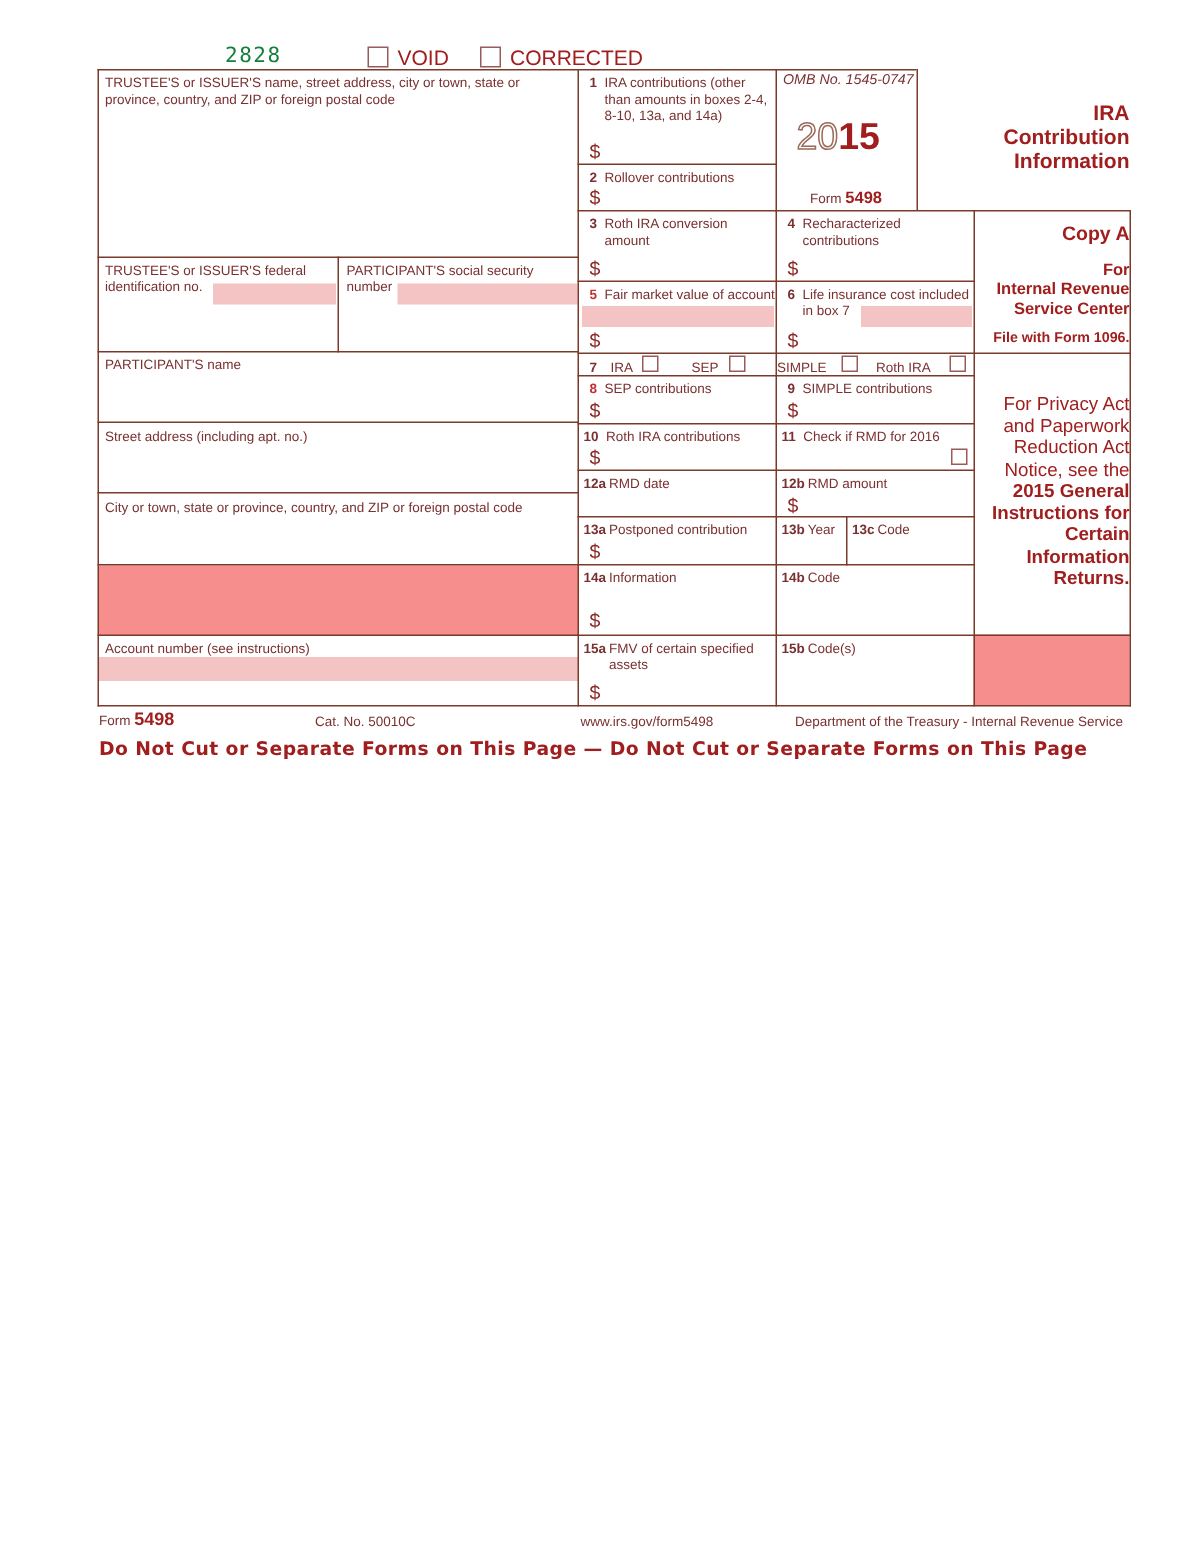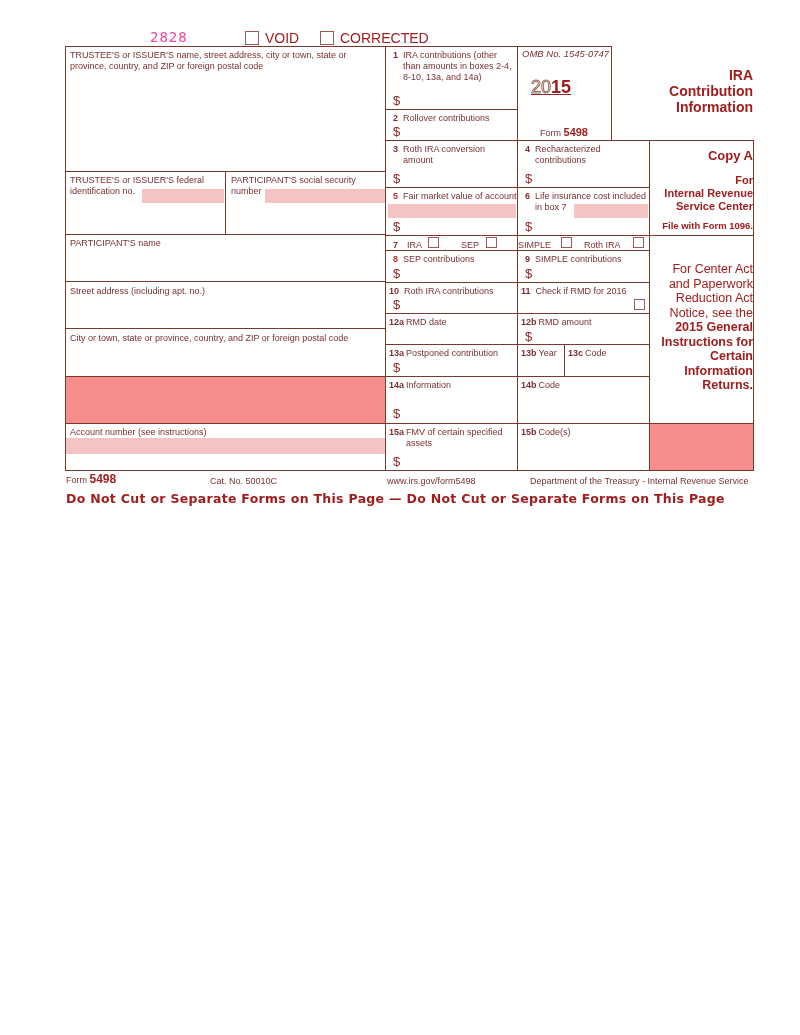--- a/index.html
+++ b/index.html
@@ -10,21 +10,21 @@
   .num { font-weight:bold; color:#7a3030; margin-right:5px; }
   .dollar { position:absolute; font-size:13px; color:#8a2a26; font-family:"Liberation Sans", sans-serif; }
   .cb { position:absolute; width:11px; height:11px; border:1px solid #9a5a5a; background:#fff; box-sizing:border-box; }
   .pinkbar { position:absolute; background:#f4c4c4; }
   .redzone { position:absolute; background:#f47a7a; opacity:0.85; }
   .side-bold { font-weight:bold; color:#a01e1e; text-align:right; }
 </style>
 </head>
 <body>
 
-<div class="abs" style="left:150px;top:29px;font-family:'DejaVu Sans Mono',monospace;font-size:14px;color:#ec4899;letter-spacing:1px;">2828</div>
+<div class="abs" style="left:150px;top:29px;font-family:'DejaVu Sans Mono',monospace;font-size:14px;color:#15803d;letter-spacing:1px;">2828</div>
 <div class="cb" style="left:245px;top:31px;width:14px;height:14px;"></div>
 <div class="abs" style="left:265px;top:30px;font-size:14px;color:#a01e1e;">VOID</div>
 <div class="cb" style="left:320px;top:31px;width:14px;height:14px;"></div>
 <div class="abs" style="left:340px;top:30px;font-size:14px;color:#a01e1e;">CORRECTED</div>
 
 <div class="pinkbar" style="left:142px;top:189px;width:82px;height:14px;"></div>
 <div class="pinkbar" style="left:265px;top:189px;width:120px;height:14px;"></div>
 <div class="pinkbar" style="left:388px;top:204px;width:128px;height:14px;"></div>
 <div class="pinkbar" style="left:574px;top:204px;width:74px;height:14px;"></div>
 <div class="redzone" style="left:66px;top:377px;width:320px;height:47px;"></div>
@@ -83,21 +83,21 @@
 <div class="dollar" style="left:393px;top:93px;">$</div>
 <div class="abs" style="left:405px;top:90px;width:108px;height:18px;"></div>
 
 <div class="lbl" style="left:393px;top:113px;">
   <span class="num">2</span><span>Rollover contributions</span>
 </div>
 <div class="dollar" style="left:393px;top:124px;">$</div>
 <div class="abs" style="left:405px;top:124px;width:108px;height:15px;"></div>
 
 <div class="lbl" style="left:522px;top:48px;font-size:9.5px;font-style:italic;">OMB No. 1545-0747</div>
-<div class="abs" style="left:531px;top:77px;font-size:18px;font-weight:bold;text-decoration:underline;">
+<div class="abs" style="left:531px;top:77px;font-size:25px;font-weight:bold;">
   <span style="color:#fff;-webkit-text-stroke:1px #9a6a5a;font-weight:normal;">20</span><span style="color:#a01e1e;">15</span>
 </div>
 <div class="abs" style="left:540px;top:126px;font-size:9px;color:#7a3030;">
   <span>Form</span> <span style="font-size:11px;font-weight:bold;color:#a01e1e;">5498</span>
 </div>
 
 <div class="abs side-bold" style="left:620px;top:67px;width:133px;font-size:14px;line-height:16px;">
   <div>IRA</div>
   <div>Contribution</div>
   <div>Information</div>
@@ -154,21 +154,21 @@
 <div class="dollar" style="left:393px;top:266px;">$</div>
 <div class="abs" style="left:405px;top:265px;width:108px;height:16px;"></div>
 
 <div class="lbl" style="left:525px;top:254px;">
   <span class="num">9</span><span>SIMPLE contributions</span>
 </div>
 <div class="dollar" style="left:525px;top:266px;">$</div>
 <div class="abs" style="left:537px;top:265px;width:108px;height:16px;"></div>
 
 <div class="abs" style="left:650px;top:262px;width:103px;text-align:right;font-size:12.5px;line-height:14.5px;color:#a01e1e;">
-  <div>For Center Act</div>
+  <div>For Privacy Act</div>
   <div>and Paperwork</div>
   <div>Reduction Act</div>
   <div>Notice, see the</div>
   <div style="font-weight:bold;">2015 General</div>
   <div style="font-weight:bold;">Instructions for</div>
   <div style="font-weight:bold;">Certain</div>
   <div style="font-weight:bold;">Information</div>
   <div style="font-weight:bold;">Returns.</div>
 </div>
 

